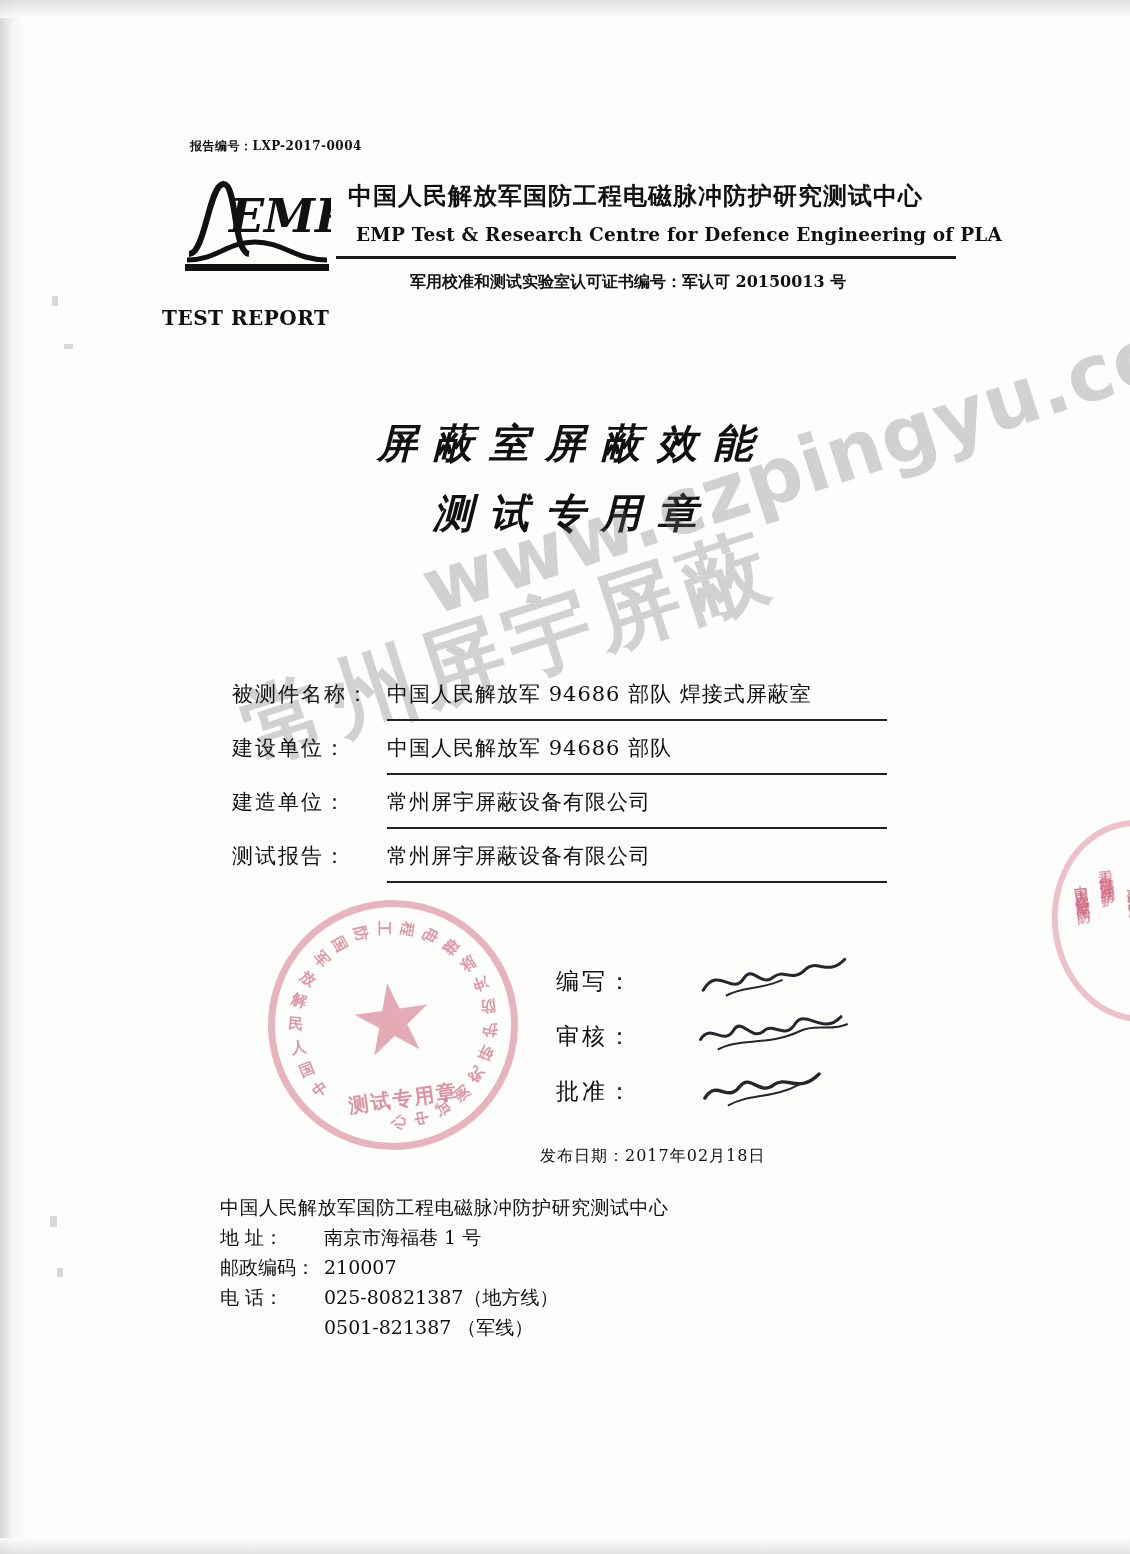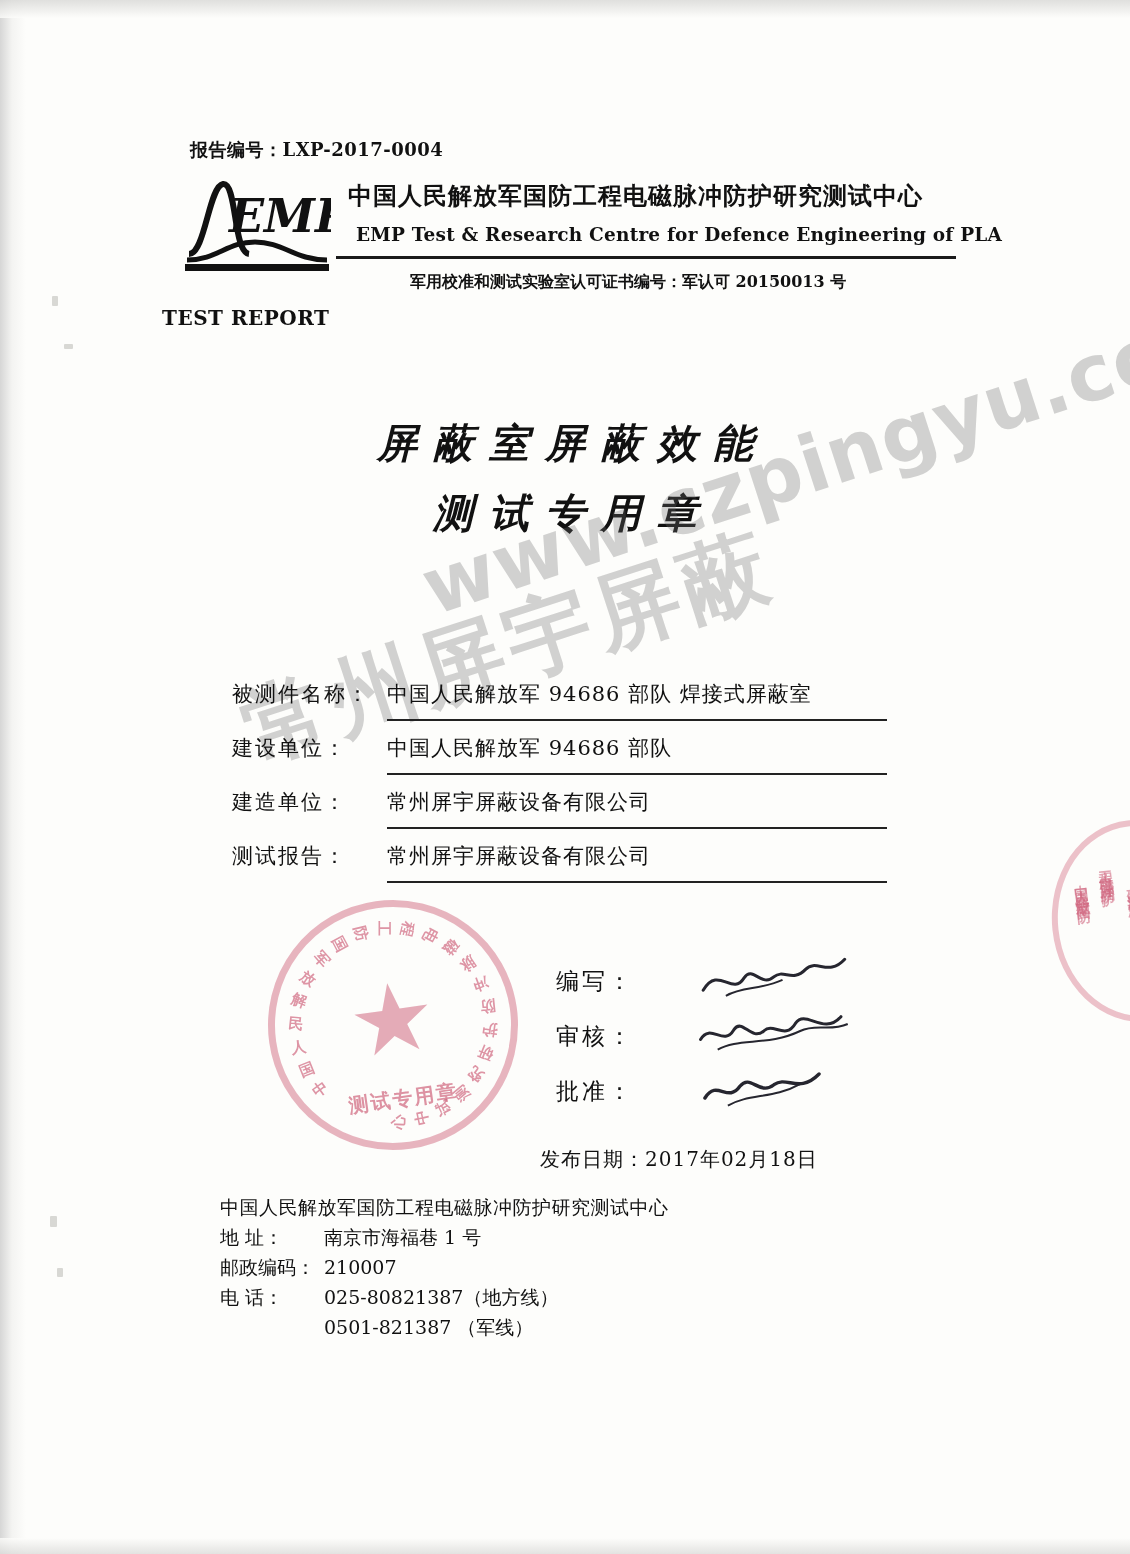--- a/index.html
+++ b/index.html
@@ -38,21 +38,21 @@
     background: linear-gradient(to top, #dcdcda, #fdfdfb);
     opacity: .8;
   }
 
   
   .report-no {
     position: absolute;
     left: 190px; top: 138px;
     font-family: "DejaVu Serif", serif;
     font-weight: bold;
-    font-size: 18px;
+    font-size: 12px;
     letter-spacing: .5px;
   }
   .emp-logo {
     position: absolute;
     left: 183px; top: 168px;
     width: 148px; height: 105px;
   }
   .header-cn {
     position: absolute;
     left: 348px; top: 180px;
@@ -191,21 +191,21 @@
     font-size: 30px;
     color: #15151f;
     transform: rotate(-6deg);
     opacity: .92;
     white-space: nowrap;
   }
   .issue-date {
     position: absolute;
     left: 540px; top: 1146px;
     font-family: "DejaVu Serif", serif;
-    font-size: 20px;
+    font-size: 16px;
     letter-spacing: 1px;
     white-space: nowrap;
   }
 
   
   .seal {
     position: absolute;
     left: 268px; top: 900px;
     width: 236px; height: 236px;
     border: 7px solid rgba(214,120,140,0.55);

